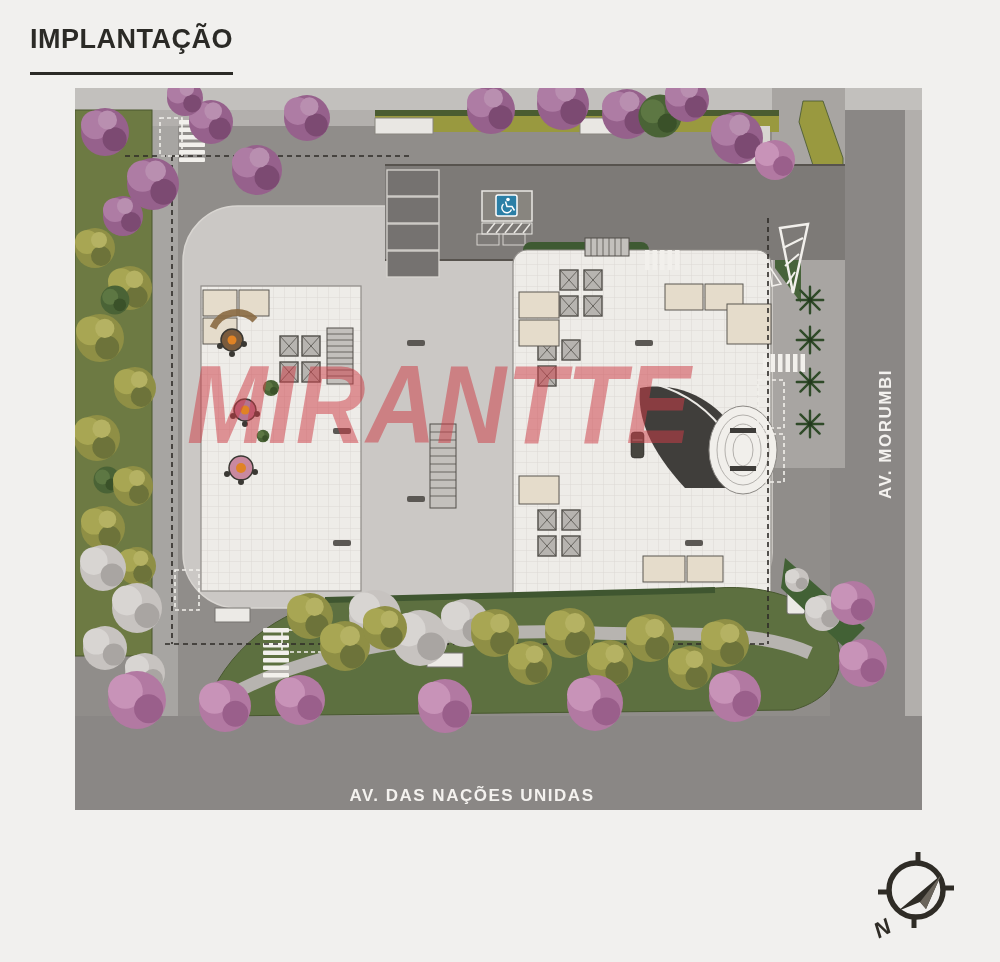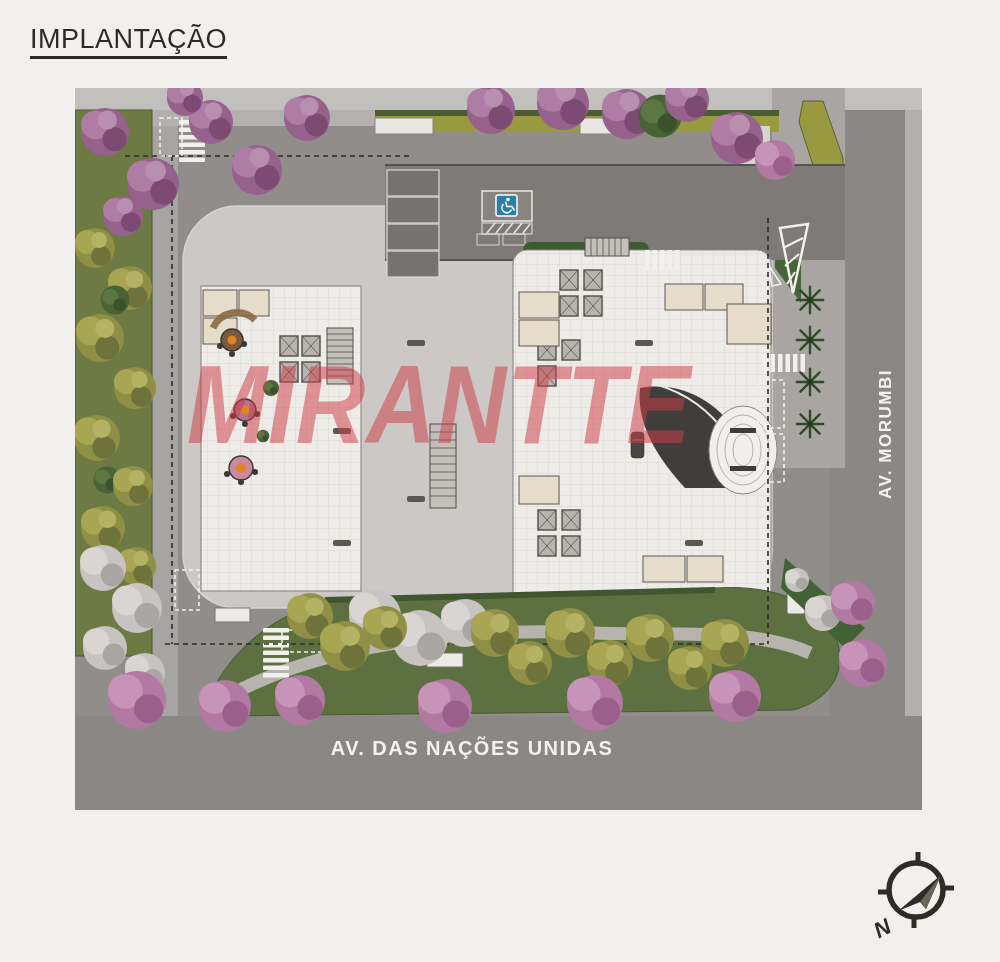--- a/index.html
+++ b/index.html
@@ -1,28 +1,28 @@
 <!DOCTYPE html>
 <html><head>
 <meta charset="utf-8">
 <style>
   html,body{margin:0;padding:0;background:#f1f0ee;}
   #stage{position:relative;width:1000px;height:962px;background:#f1f0ee;overflow:hidden;
          font-family:"Liberation Sans",sans-serif;}
-  .title{position:absolute;left:30px;top:24px;font-size:27px;font-weight:normal;
-         color:#2b2a26;letter-spacing:.5px;border-bottom:3px solid #2b2a26;padding-bottom:1px;}
+  .title{position:absolute;left:30px;top:24px;font-size:27px;font-weight:bold;
+         color:#2b2a26;letter-spacing:.5px;border-bottom:3px solid #2b2a26;padding-bottom:17px;}
   .plan{position:absolute;left:75px;top:88px;width:847px;height:722px;}
   .plan svg{display:block;}
   .watermark{position:absolute;left:187px;top:349px;font-size:112px;line-height:1;
        font-weight:800;font-style:italic;color:rgba(206,62,70,.52);white-space:nowrap;
        transform:scaleX(.86);transform-origin:left top;letter-spacing:1px;pointer-events:none;}
   .street-v{position:absolute;left:886px;top:434px;transform:translate(-50%,-50%) rotate(-90deg);
        color:#f4f2ef;font-weight:bold;font-size:17px;letter-spacing:1.5px;white-space:nowrap;}
-  .street-h{position:absolute;left:472px;top:748px;transform:translate(-50%,-50%);
-       color:#f4f2ef;font-weight:bold;font-size:20px;letter-spacing:1.5px;white-space:nowrap;}
+  .street-h{position:absolute;left:472px;top:796px;transform:translate(-50%,-50%);
+       color:#f4f2ef;font-weight:bold;font-size:17px;letter-spacing:1.5px;white-space:nowrap;}
   .compass{position:absolute;left:868px;top:848px;width:96px;height:100px;}
 </style>
 </head>
 <body>
 
 <div id="stage">
 
   <div class="title">IMPLANTAÇÃO</div>
 
   <div class="plan">

